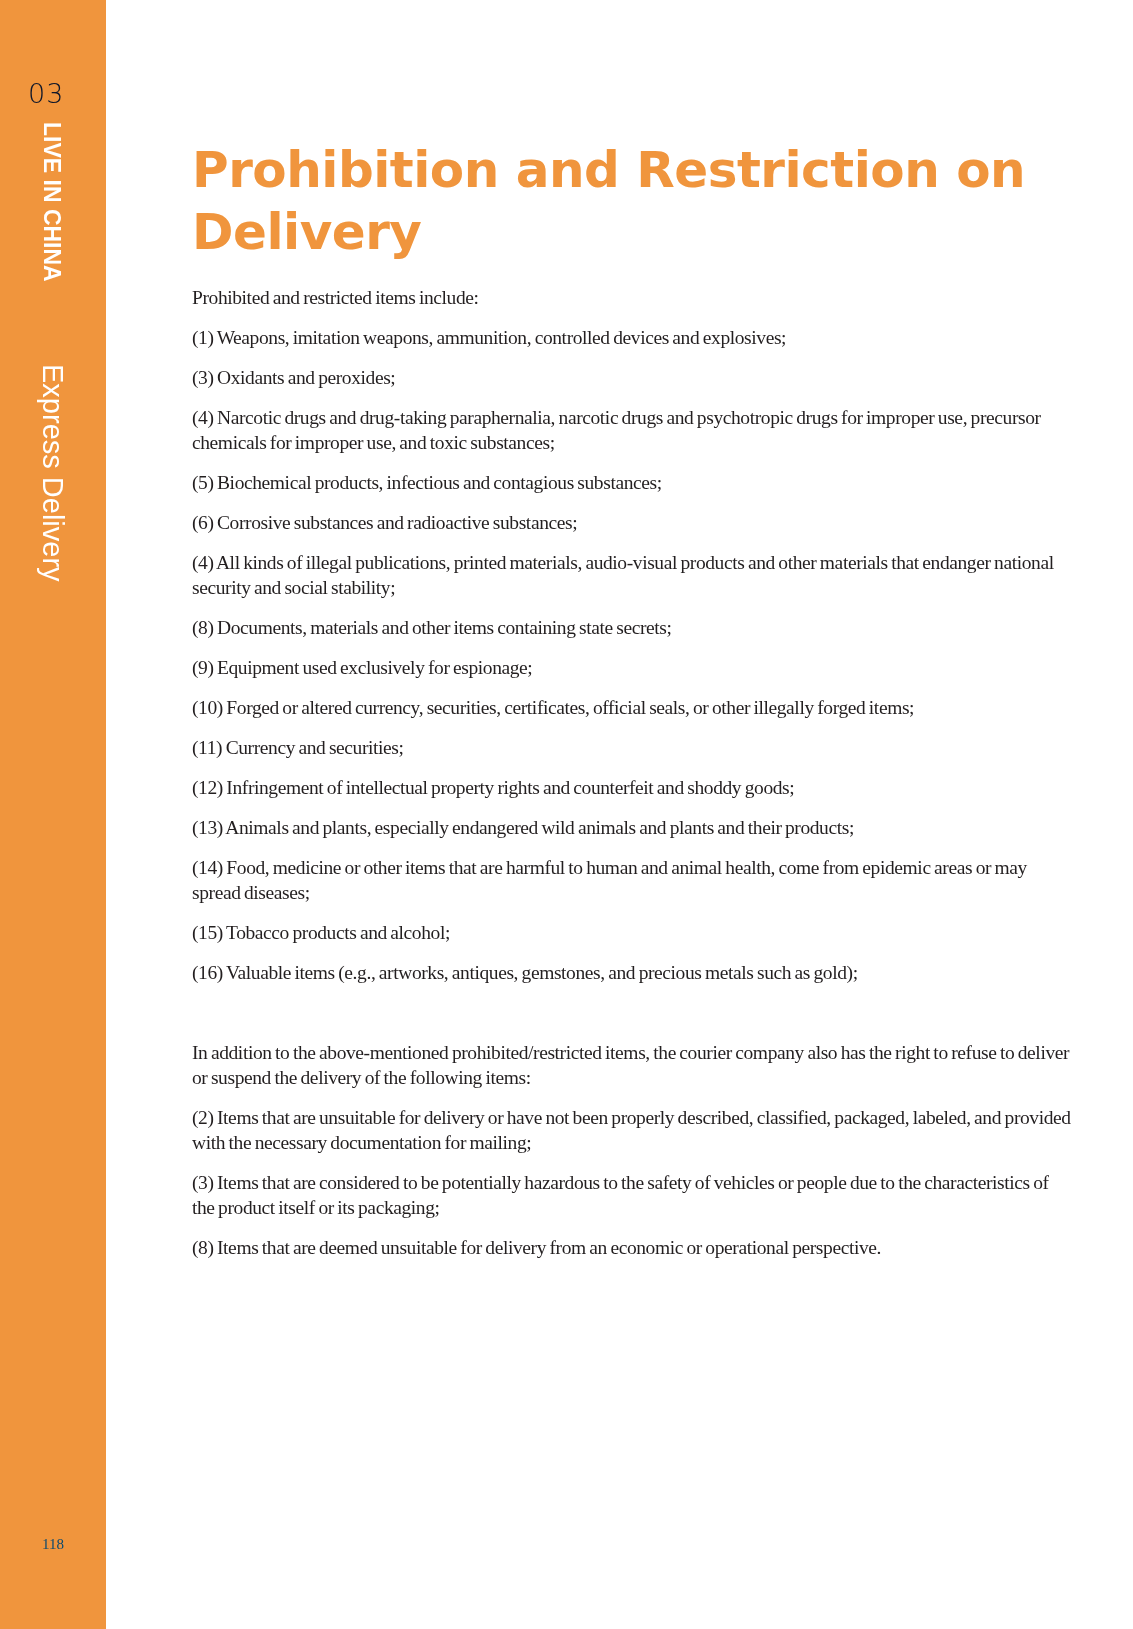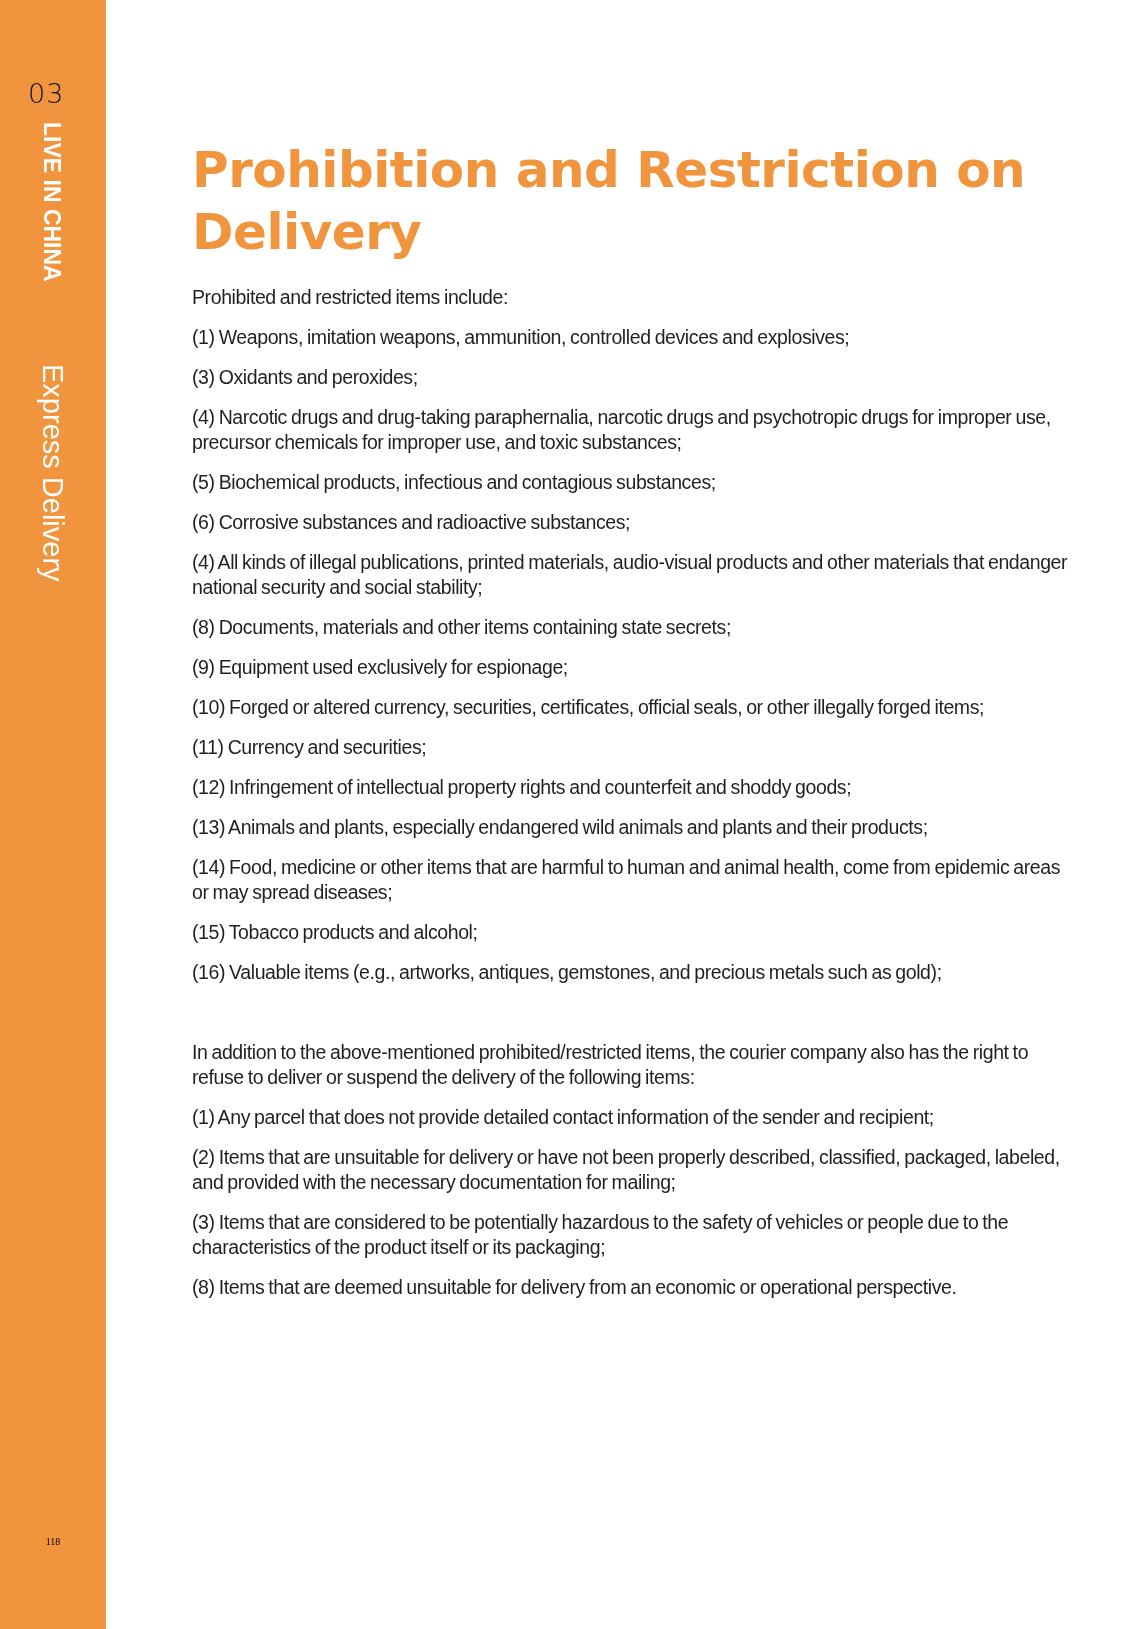--- a/index.html
+++ b/index.html
@@ -22,32 +22,32 @@
     .section-label {
       left: 38px; top: 122px; font-size: 23px; font-weight: bold; letter-spacing: 0px;
       font-family: "Liberation Sans", sans-serif;
     }
     .topic-label {
       left: 36px; top: 364px; font-size: 29px; font-weight: normal;
       font-family: "Liberation Sans", sans-serif;
     }
     .page-number {
       position: absolute; left: 0; width: 106px; top: 1536px; text-align: center;
-      color: #000000; font-size: 10px; font-family: "Liberation Serif", serif;
+      color: #0c4a6e; font-size: 15px; font-family: "Liberation Serif", serif;
     }
     .content {
       position: absolute; left: 192px; top: 118px; width: 880px; margin-top: 21px;
     }
     .title {
       color: #f0953d; font-weight: bold; font-size: 50px; line-height: 62px; margin: 0 0 22px 0;
       font-family: "DejaVu Sans", sans-serif; letter-spacing: -0.5px;
     }
     .para {
       color: #231f20; font-size: 19.5px; line-height: 25px; margin: 0 0 15px 0;
-      font-family: Liberation Sans, sans-serif; letter-spacing: -0.4px; word-spacing: -1px;
+      font-family: Liberation Serif, serif; letter-spacing: -0.4px; word-spacing: -1px;
     }
     .spacer { height: 40px; }
   </style>
 </head>
 <body>
 
 <div class="sidebar">
   <div class="chapter-num">03</div>
   <div class="vert section-label">LIVE IN CHINA</div>
   <div class="vert topic-label">Express Delivery</div>
@@ -73,18 +73,17 @@
     <p class="para">(13) Animals and plants, especially endangered wild animals and plants and their products;</p>
     <p class="para">(14) Food, medicine or other items that are harmful to human and animal health, come from epidemic areas or may spread diseases;</p>
     <p class="para">(15) Tobacco products and alcohol;</p>
     <p class="para">(16) Valuable items (e.g., artworks, antiques, gemstones, and precious metals such as gold);</p>
   </div>
 
   <div class="spacer"></div>
 
   <p class="para">In addition to the above-mentioned prohibited/restricted items, the courier company also has the right to refuse to deliver or suspend the delivery of the following items:</p>
   <div>
-    <p class="para">(1) Any parcel that does not provide detailed contact information of the sender and recipient;</p>
     <p class="para">(2) Items that are unsuitable for delivery or have not been properly described, classified, packaged, labeled, and provided with the necessary documentation for mailing;</p>
     <p class="para">(3) Items that are considered to be potentially hazardous to the safety of vehicles or people due to the characteristics of the product itself or its packaging;</p>
     <p class="para">(8) Items that are deemed unsuitable for delivery from an economic or operational perspective.</p>
   </div>
 </div>
 
 </body></html>

